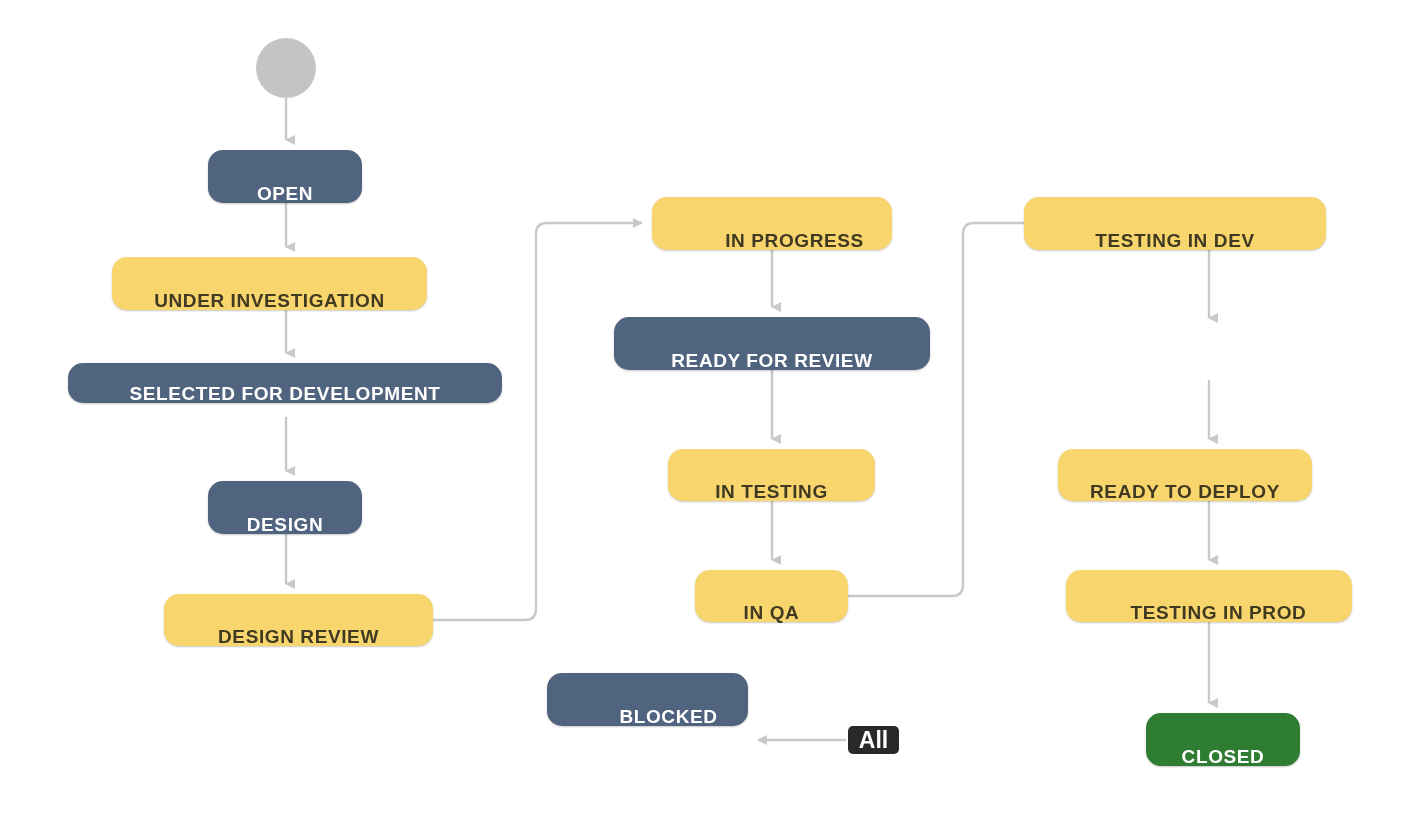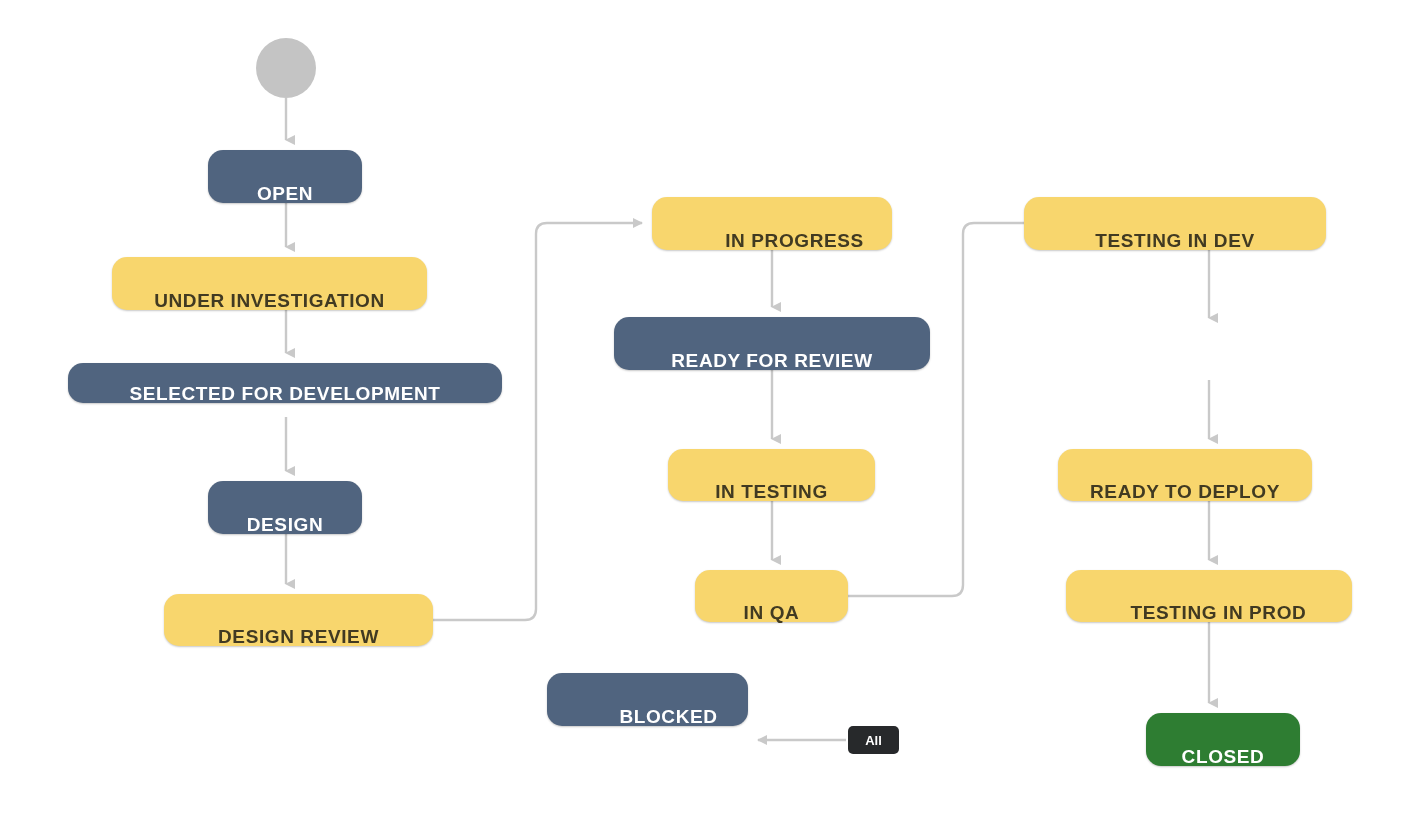--- a/index.html
+++ b/index.html
@@ -61,21 +61,21 @@
   }
   .badge {
     position: absolute;
     box-sizing: border-box;
     display: flex;
     align-items: center;
     justify-content: center;
     background: #27292b;
     color: #ffffff;
     border-radius: 5px;
-    font-size: 13px;
+    font-size: 23px;
     font-weight: bold;
     line-height: 1;
     white-space: nowrap;
     user-select: none;
   }
 </style>
 </head>
 <body>
 
 <div id="canvas">

